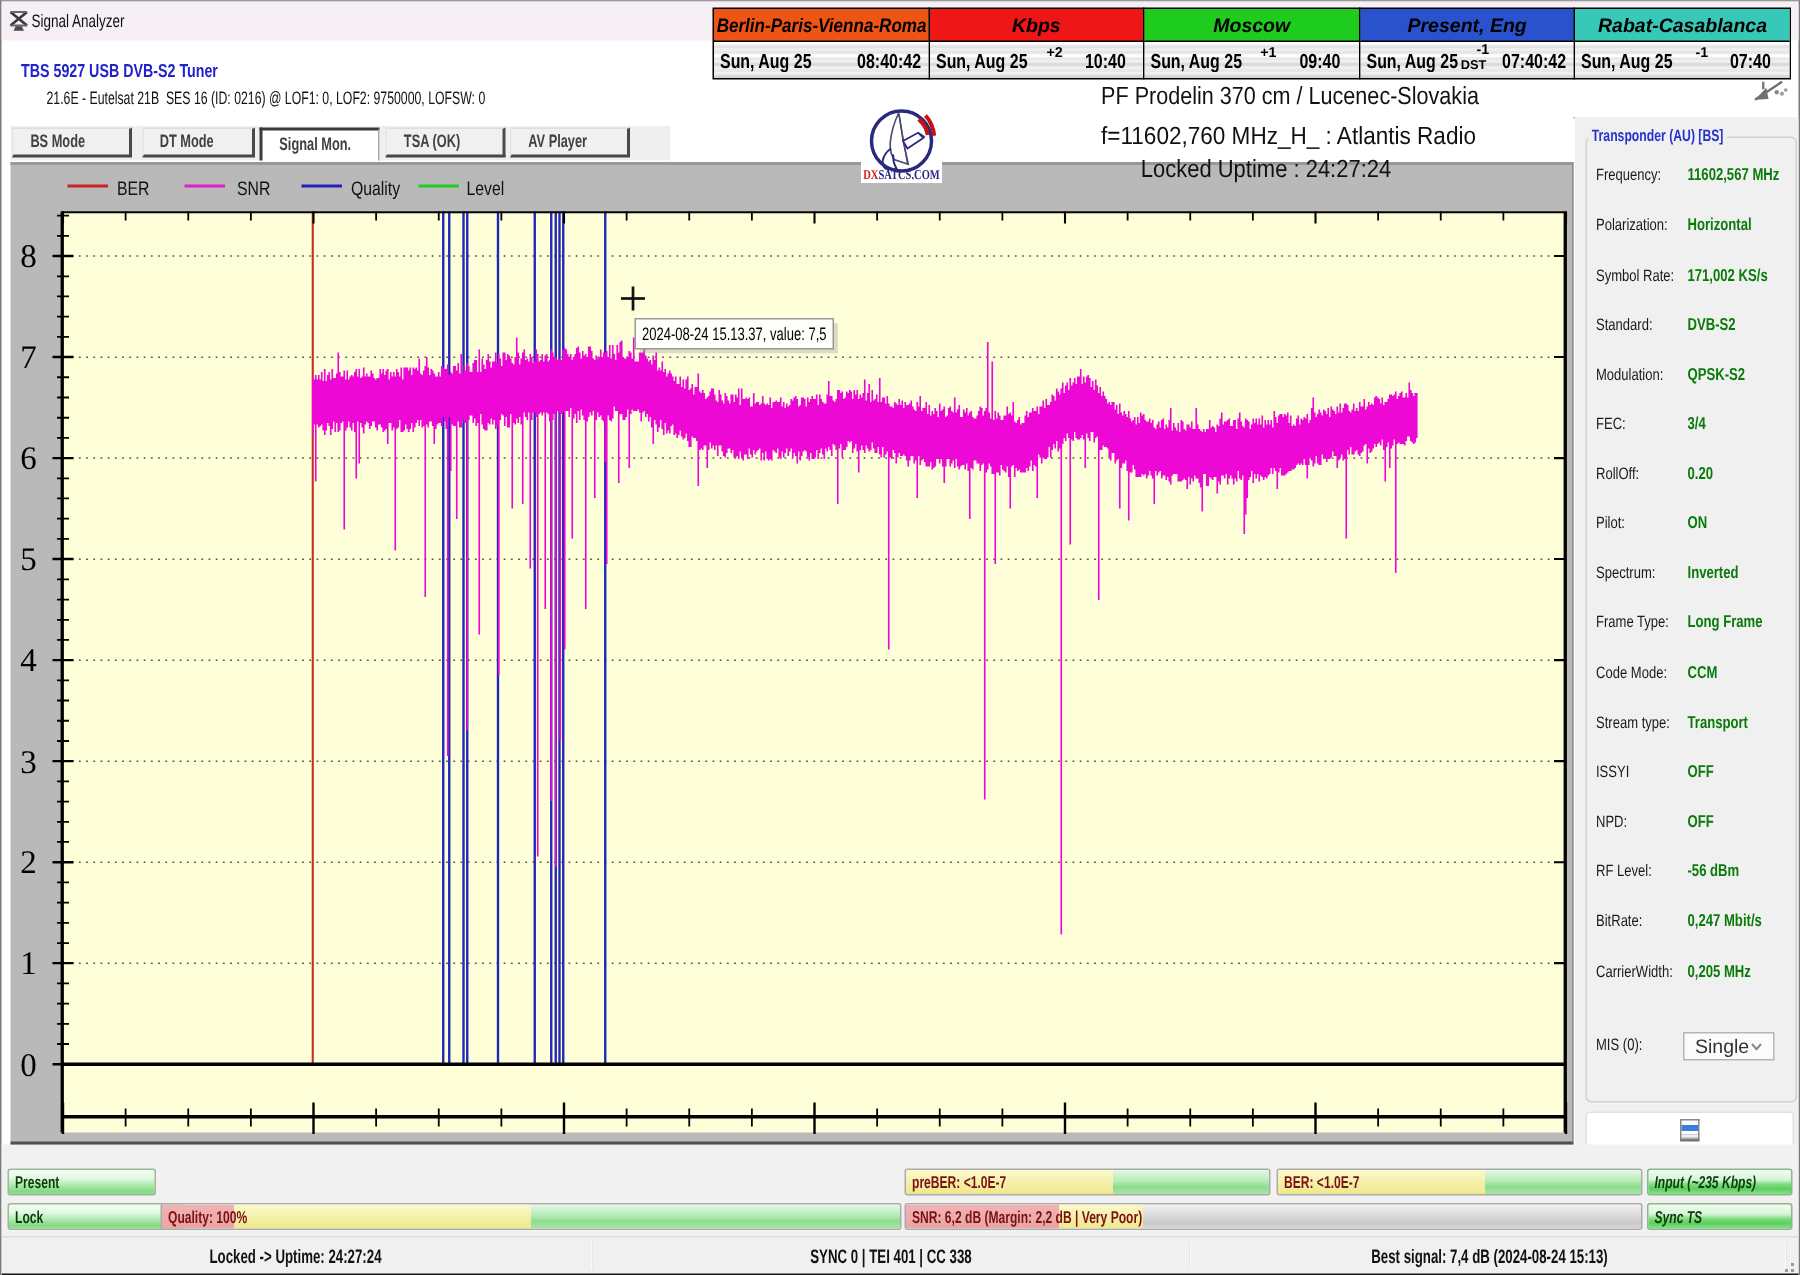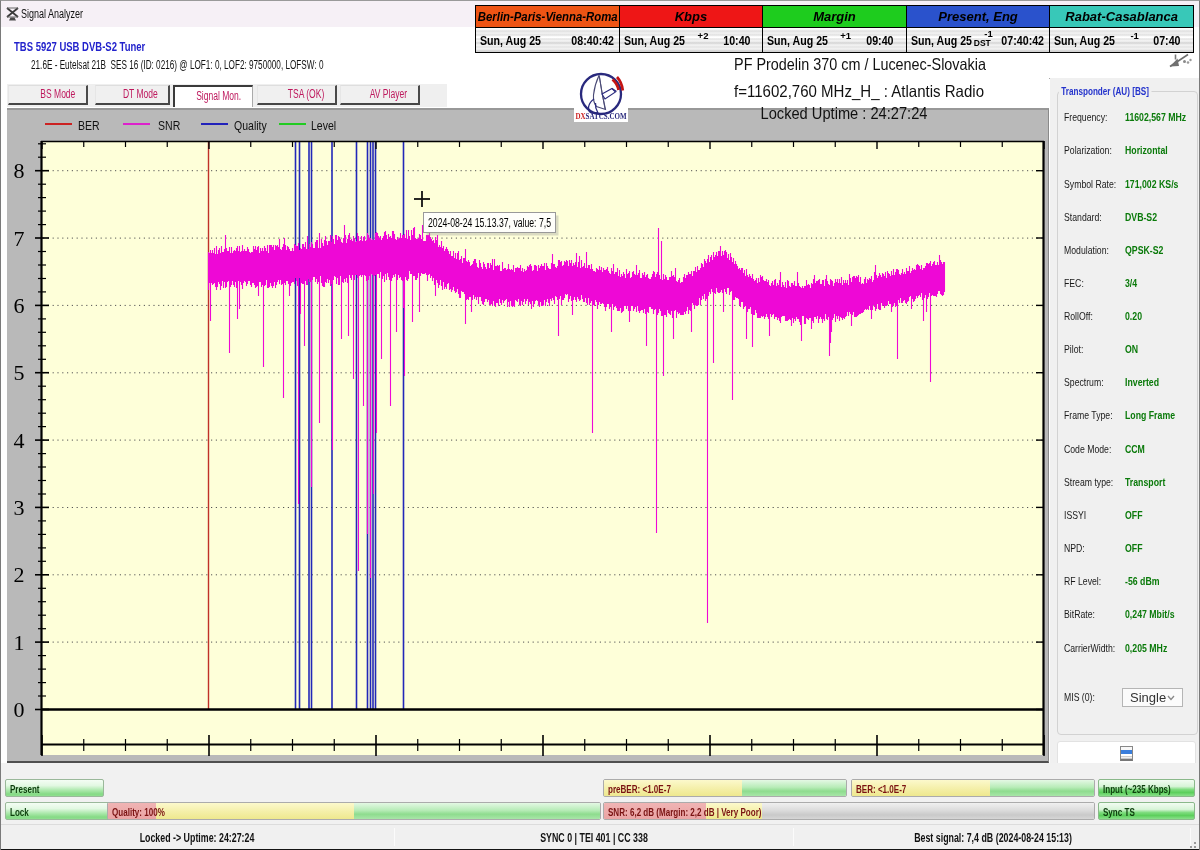--- a/index.html
+++ b/index.html
@@ -30,21 +30,21 @@
   .clkt span { z-index:2; }
   .clkd { position:absolute; left:4px; top:5px; white-space:nowrap; transform-origin:left center; transform:scaleX(0.787); }
   .clkv { position:absolute; right:5px; top:5px; white-space:nowrap; transform-origin:right center; transform:scaleX(0.79); }
   .tzoff { position:absolute; font-size:9.5px; font-weight:bold; top:2px; }
   .dst1 { position:absolute; font-size:8.5px; font-weight:bold; top:2px; line-height:8.5px; width:19px; }
   
   #tabstrip { left:6px; top:83px; width:440px; height:23px; background:#efefef; }
   .tab { position:absolute; top:84px; height:20px; background:#f0f0f0;
          border-top:1px solid #dedede; border-left:1px solid #e6e6e6;
          border-right:2px solid #4a4a4a; border-bottom:2.5px solid #464646;
-         font-size:12px; font-weight:normal; color:#be185d; text-align:right; z-index:4; }
+         font-size:12px; font-weight:bold; color:#404040; text-align:left; z-index:4; }
   .tab span { display:block; margin-top:0.5px; transform:scaleX(0.71); }
   #tabactive { top:83.5px; height:22.5px; background:#ffffff; border:none;
          border-left:2.5px solid #3a3a3a; border-top:2.5px solid #3a3a3a; border-right:1.5px solid #aaa; z-index:6; }
   #tabactive span { margin-top:2.5px; font-size:12px; }
   
   
   #panel { left:6px; top:107px; width:1042px; height:655px; background:#b9b9b9;
            border-top:2px solid #989898; border-bottom:2px solid #505050; border-right:1px solid #8a8a8a; z-index:2; }
   .legline { position:absolute; top:13px; height:2px; width:27px; }
   .legtxt { position:absolute; top:7.5px; font-size:13px; color:#111; transform-origin:left center; transform:scaleX(0.81); }
@@ -63,21 +63,21 @@
              border-bottom:2px solid #777; }
 </style>
 </head>
 <body>
 <style>
   
   .bar { position:absolute; height:18px; border:1px solid #ababab; border-radius:2px; overflow:hidden; }
   .bar .seg { position:absolute; top:0; bottom:0; }
   .bar .txt { position:absolute; left:4px; top:3px; font-size:11.5px; font-weight:bold; white-space:nowrap; transform-origin:left center; transform:scaleX(0.70); }
   .greenbar { background:linear-gradient(180deg,#f4fdf4 0%,#e2f8e2 35%,#aae8aa 65%,#85da85 88%,#90df90 100%); border:1px solid #9ab89a; }
-  .gloss { background:linear-gradient(180deg,#f2fcf2 0%,#d8f4d8 40%,#7ddc7d 60%,#5ccf5c 78%,#8ae08a 100%); border:1px solid #8ab88a; }
+  .gloss { background:linear-gradient(180deg,#f2fcf2 0%,#d8f4d8 40%,#7ddc7d 60%,#5ccf5c 78%,#8ae08a 100%); border:1px solid #8ab88a;font-style:italic; }
   .grayfill { background:linear-gradient(180deg,#f0f0f0 0%,#dcdcdc 45%,#c9c9c9 75%,#d6d6d6 100%); }
   .yellowfill { background:linear-gradient(180deg,#fcf9cc 0%,#f4efa8 55%,#eee88e 100%); }
   .pinkfill { background:linear-gradient(180deg,#f0b4b4 0%,#eaa4a4 100%); }
   .greenfill { background:linear-gradient(180deg,#e4f8e4 0%,#b8ecb8 45%,#8edc8e 70%,#a8e6a8 100%); }
   .redtxt { color:#7a1212; }
   .grntxt { color:#0c3d0c; }
   
   #statusbar { left:0; top:823px; width:1200px; height:25px; background:#f0f0f0; border-top:1px solid #dcdcdc; }
   .stxt { position:absolute; top:829px; font-size:13px; font-weight:bold; color:#111; white-space:nowrap; transform:translateX(-50%) scaleX(0.68); }
   .sdiv { position:absolute; top:827px; height:18px; width:1px; background:#b0b0b0; border-right:1px solid #fbfbfb; }
@@ -108,21 +108,21 @@
     </div>
   <div class="clk">
       <div class="clkh" style="background:#ee1616">Kbps</div>
     <div class="clkt">
         <span class="clkd">Sun, Aug 25</span>
         <span class="tzoff" style="left:78px">+2</span>
         <span class="clkv" style="right:12px">10:40</span>
       </div>
     </div>
   <div class="clk">
-      <div class="clkh" style="background:#1ecc1e">Margin</div>
+      <div class="clkh" style="background:#1ecc1e">Moscow</div>
     <div class="clkt">
         <span class="clkd">Sun, Aug 25</span>
         <span class="tzoff" style="left:77px">+1</span>
         <span class="clkv" style="right:12px">09:40</span>
       </div>
     </div>
   <div class="clk">
       <div class="clkh" style="background:#2a52cc">Present, Eng</div>
     <div class="clkt">
         <span class="clkd">Sun, Aug 25</span>

